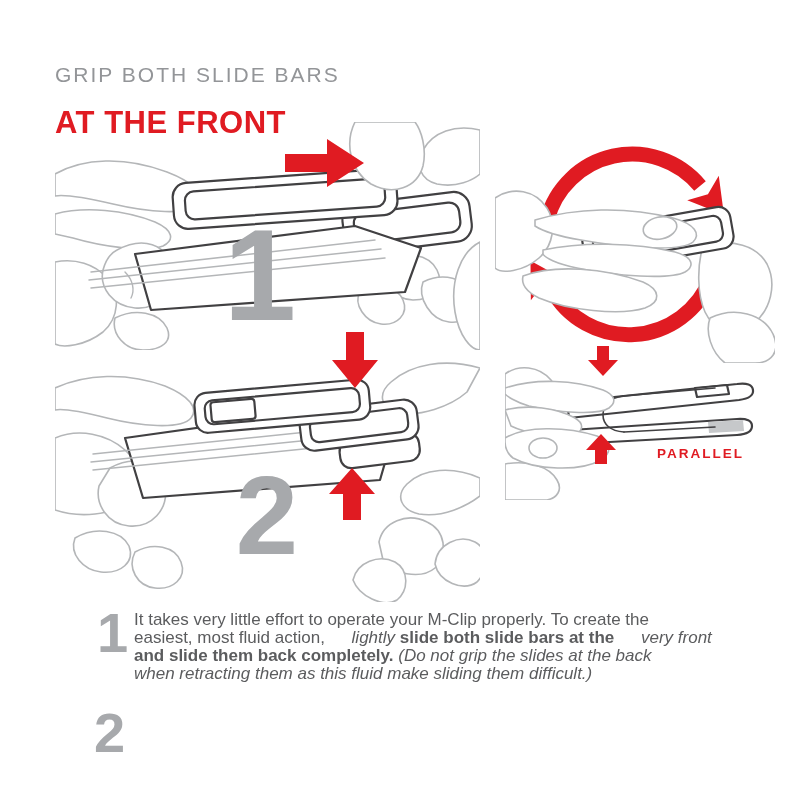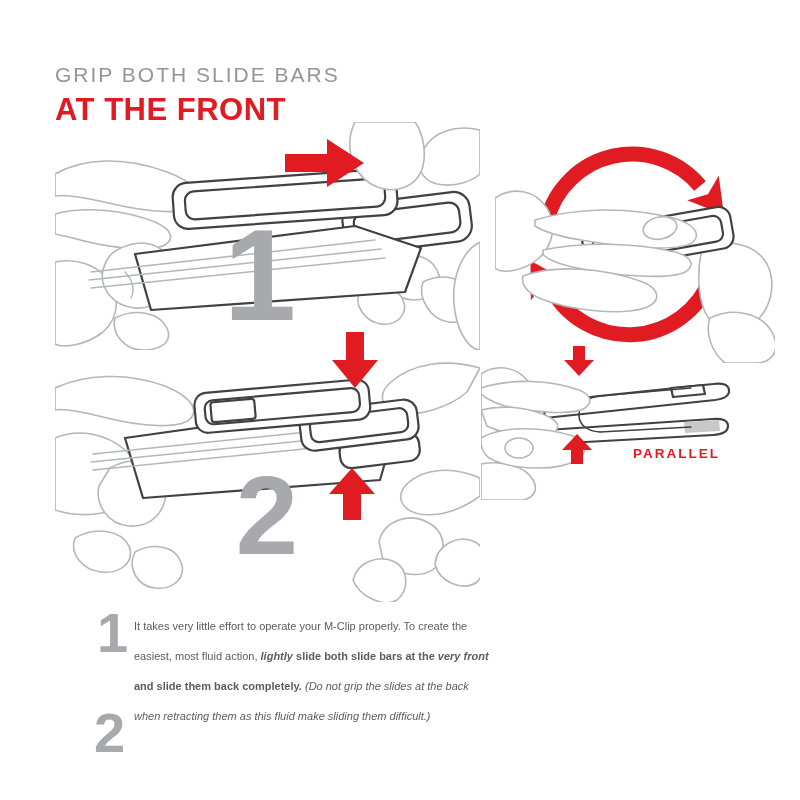--- a/index.html
+++ b/index.html
@@ -13,53 +13,53 @@
   }
   *{margin:0;padding:0;box-sizing:border-box;}
   html,body{width:800px;height:800px;background:#fff;overflow:hidden;
     font-family:"Liberation Sans", sans-serif;}
   .sheet{position:relative;width:800px;height:771px;background:#fff;}
 
   .header{position:absolute;left:55px;top:62px;}
   .eyebrow{font-size:21px;letter-spacing:2px;color:var(--eyebrow-gray);
     font-weight:400;line-height:25px;}
   .title{font-size:31px;font-weight:800;color:var(--accent-red);
-    letter-spacing:.5px;line-height:33px;margin-top:6px;}
+    letter-spacing:.5px;line-height:33px;margin-top:19px;}
 
   .fig{position:absolute;}
   .fig svg{display:block;}
   #fig-step1{left:55px;top:122px;}
   #fig-rotation{left:495px;top:128px;}
   #fig-step2{left:55px;top:328px;}
-  #fig-parallel{left:481px;top:338px;}
+  #fig-parallel{left:505px;top:338px;}
 
   
   .hand{fill:#fff;stroke:var(--hand-line);stroke-width:1.6;stroke-linejoin:round;}
   .hand-line{fill:none;stroke:var(--hand-line);stroke-width:1.4;stroke-linecap:round;}
   .clip{fill:#fff;stroke:var(--clip-line);stroke-width:2.2;stroke-linejoin:round;}
   .clip-thin{fill:none;stroke:var(--clip-line);stroke-width:1.6;stroke-linecap:round;}
   .bill{fill:none;stroke:var(--hand-line);stroke-width:1.5;stroke-linecap:round;}
   .red{fill:var(--accent-red);stroke:none;}
   .red-arc{fill:none;stroke:var(--accent-red);stroke-width:15;}
   .pad{fill:var(--pad-gray);stroke:none;}
   .big-num{fill:var(--numeral-gray);font-weight:bold;
     font-family:"Liberation Sans", sans-serif;}
   .parallel-label{fill:var(--accent-red);font-size:13.5px;font-weight:600;
     letter-spacing:2px;font-family:"Liberation Sans", sans-serif;}
   .step-num{position:absolute;font-size:56px;font-weight:bold;
     color:var(--numeral-gray);line-height:48px;}
   #step1-num{left:97px;top:609px;}
   #step2-num{left:94px;top:709px;}
-  .step-text{position:absolute;width:625px;font-size:11px;line-height:30px;
+  .step-text{position:absolute;width:625px;font-size:17px;line-height:18px;
     color:var(--body-gray);white-space:pre-line;}
   #step1-text{left:134px;top:611px;}
   #step2-text{left:134px;top:712px;}
   .seg-b{font-weight:bold;}
   .seg-i{font-style:italic;}
-  .seg-bi{font-weight:bold;font-style:italic;}
+  .seg-bi{font-weight:normal;font-style:italic;margin-left:22px;}
 </style>
 </head>
 <body>
 
 <div class="sheet">
 
   <div class="header">
     <div class="eyebrow">GRIP BOTH SLIDE BARS</div>
     <div class="title">AT THE FRONT</div>
   </div>

